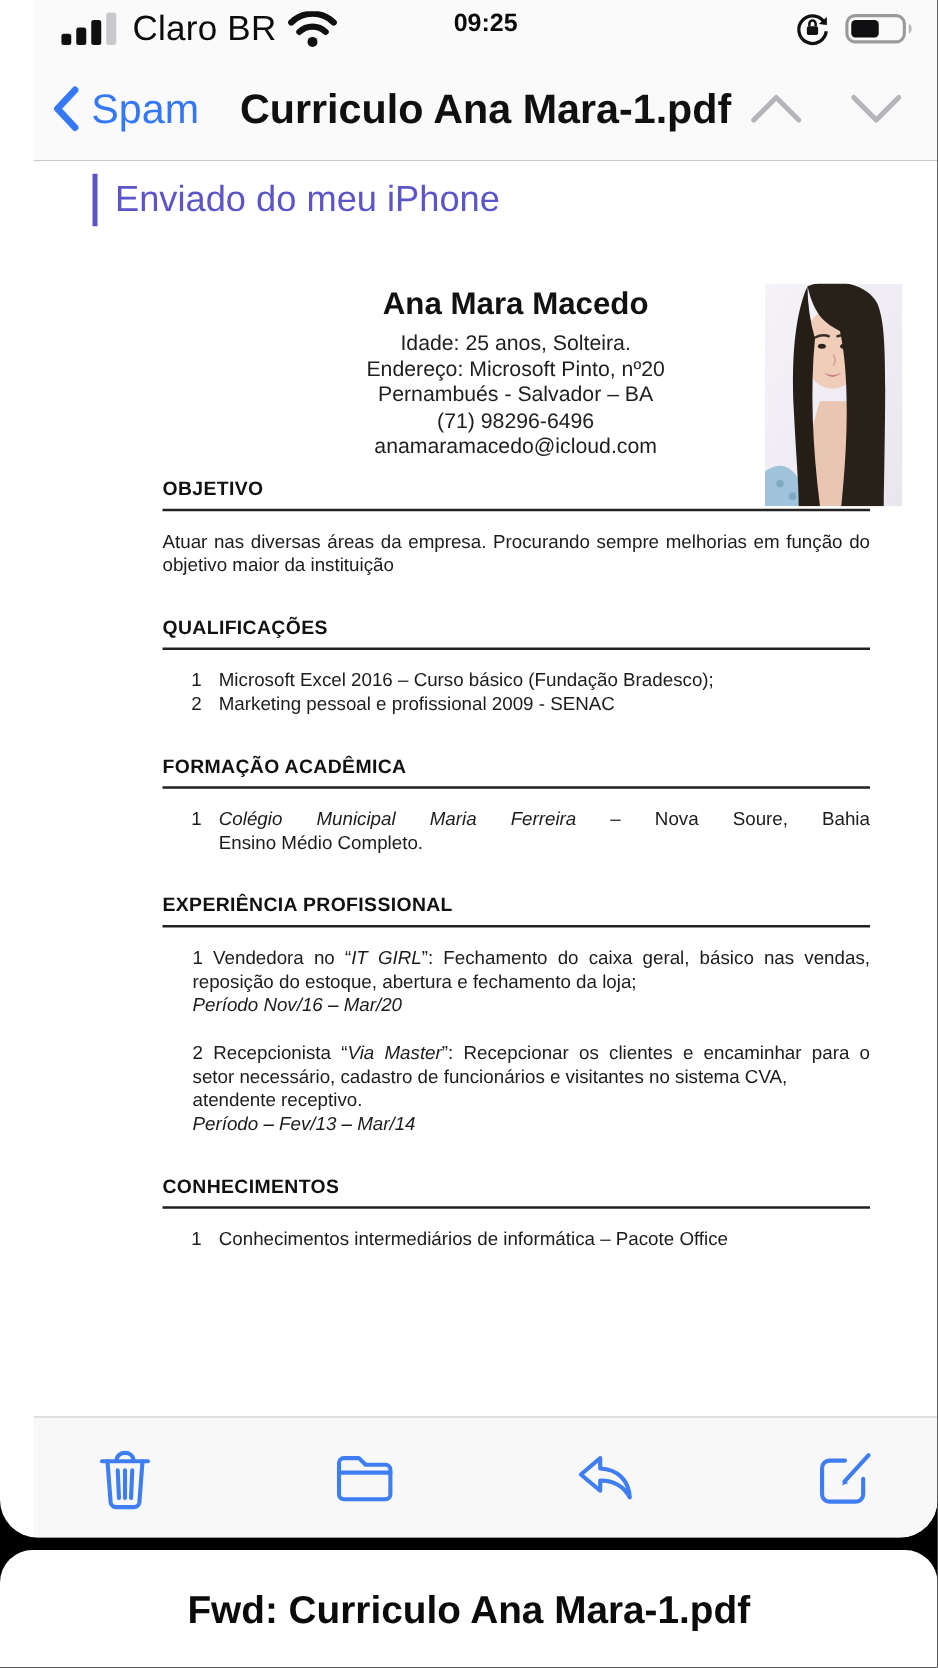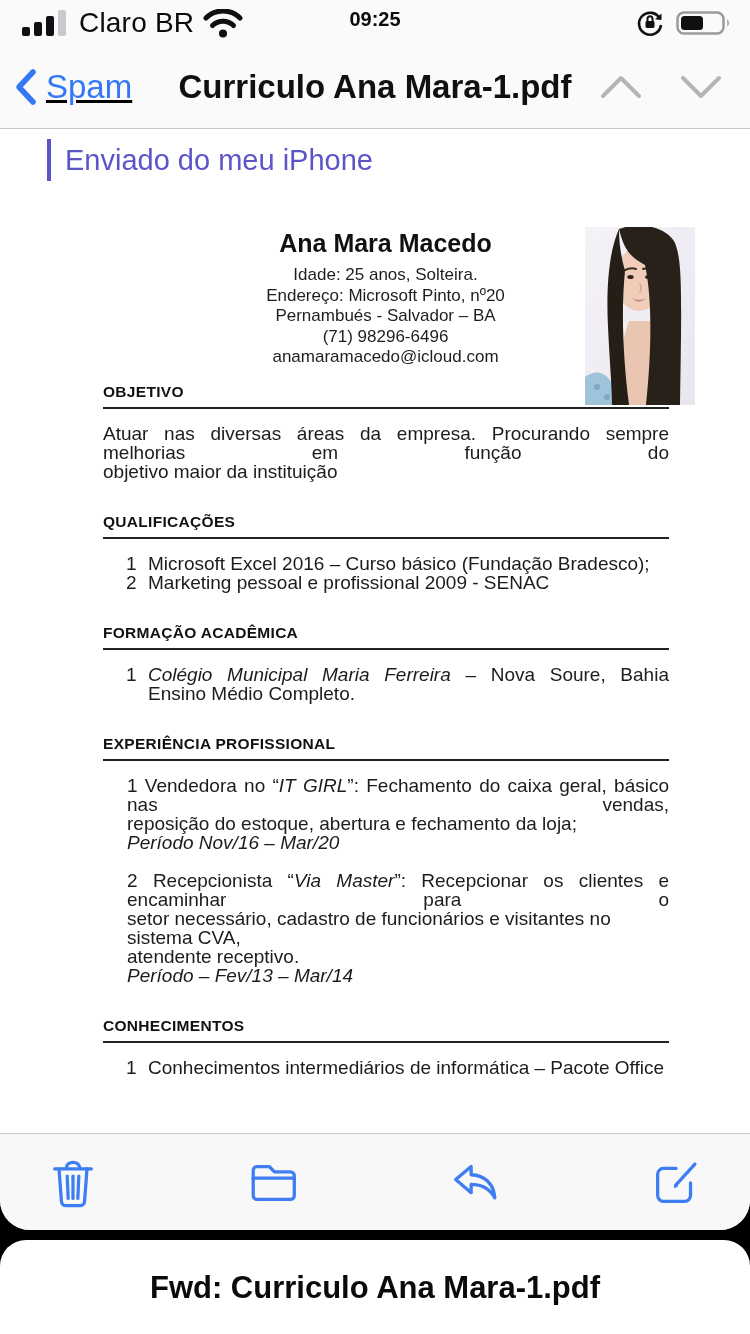--- a/index.html
+++ b/index.html
@@ -7,50 +7,50 @@
   .stage {
     position:relative; width:750px; height:1334px; margin:0 auto;
     background:#000; overflow:hidden;
     font-family:"Liberation Sans", sans-serif;
     -webkit-font-smoothing:antialiased;
   }
   
   .app-card {
     position:absolute; left:0; top:0; width:750px; height:1230px;
     background:#fff; border-radius:0 0 30px 30px; overflow:hidden;
-    display:flex; flex-direction:column;
+    display:flex; flex-direction:column;padding-left:27px;
   }
   
   .status-bar { position:relative; height:46px; background:#fafafa; flex:0 0 auto; }
   .status-left { position:absolute; left:22px; top:7px; height:32px; display:flex; align-items:center; gap:9px; }
   .carrier { font-size:28px; color:#0b0b0d; letter-spacing:.2px; }
   .status-time { position:absolute; left:0; right:0; top:8px; text-align:center; font-size:20px; font-weight:600; color:#0b0b0d; }
   .status-right { position:absolute; right:16px; top:7px; height:32px; display:flex; align-items:center; gap:10px; }
   
   .nav-bar { position:relative; height:83px; background:#fafafa; border-bottom:1px solid #c9c9cb; flex:0 0 auto; }
-  .back-btn { position:absolute; left:14px; top:0; height:100%; display:flex; align-items:center; gap:9px; cursor:pointer;text-decoration:underline; }
+  .back-btn { position:absolute; left:14px; top:0; height:100%; display:flex; align-items:center; gap:9px; cursor:pointer; }
   .back-label { font-size:33px; color:#3478f6; }
   .nav-title { position:absolute; left:0; right:0; top:0; height:100%; display:flex; align-items:center; justify-content:center; font-size:33px; font-weight:700; color:#101012; }
   .msg-nav { position:absolute; right:26px; top:0; height:100%; display:flex; align-items:center; gap:34px; }
   .msg-nav .nbtn { width:46px; height:34px; display:flex; align-items:center; justify-content:center; cursor:pointer; }
   
   .content { position:relative; flex:1 1 auto; background:#fff; overflow:hidden; }
   .sig-row { display:flex; align-items:stretch; margin:10px 0 0 47px; height:42px; }
   .sig-bar { width:4px; background:#5b55c8; }
   .sig-text { margin-left:14px; font-size:29px; color:#5b55c8; display:flex; align-items:center; }
   .pdf-header { position:absolute; left:103px; top:100px; width:565px; text-align:center; color:#1b1b1b; }
   .pdf-name { font-size:25px; font-weight:700; margin-bottom:7px; color:#111; }
   .pdf-contact div { font-size:17px; line-height:20.5px; color:#1e1e1e; }
   .photo { position:absolute; left:585px; top:98px; width:110px; height:178px; }
   .sections { position:absolute; left:103px; top:254px; width:566px; color:#1c1c1c; }
   .sec { margin-top:32px; }
   .sec:first-child { margin-top:0; }
   .sec-h { font-size:15.5px; font-weight:700; letter-spacing:.3px; color:#111;
            border-bottom:2px solid #222; padding-bottom:6px; }
-  .sec-b { margin-top:15px; font-size:19px; line-height:19px; }
+  .sec-b { margin-top:15px; font-size:15px; line-height:19px; }
   .stretch { text-align:justify; text-align-last:justify; }
   .item-row { display:flex; margin-top:0; }
   .item-row + .item-row { margin-top:0; }
   .i-num { margin-left:23px; width:22px; flex:0 0 22px; }
   .i-text { flex:1 1 auto; }
   .f-words { flex:1 1 auto; display:flex; justify-content:space-between; }
   .it { font-style:italic; }
   .f-line2 { margin-left:45px; }
   .job { margin-left:24px; }
   .job + .job { margin-top:19px; }

